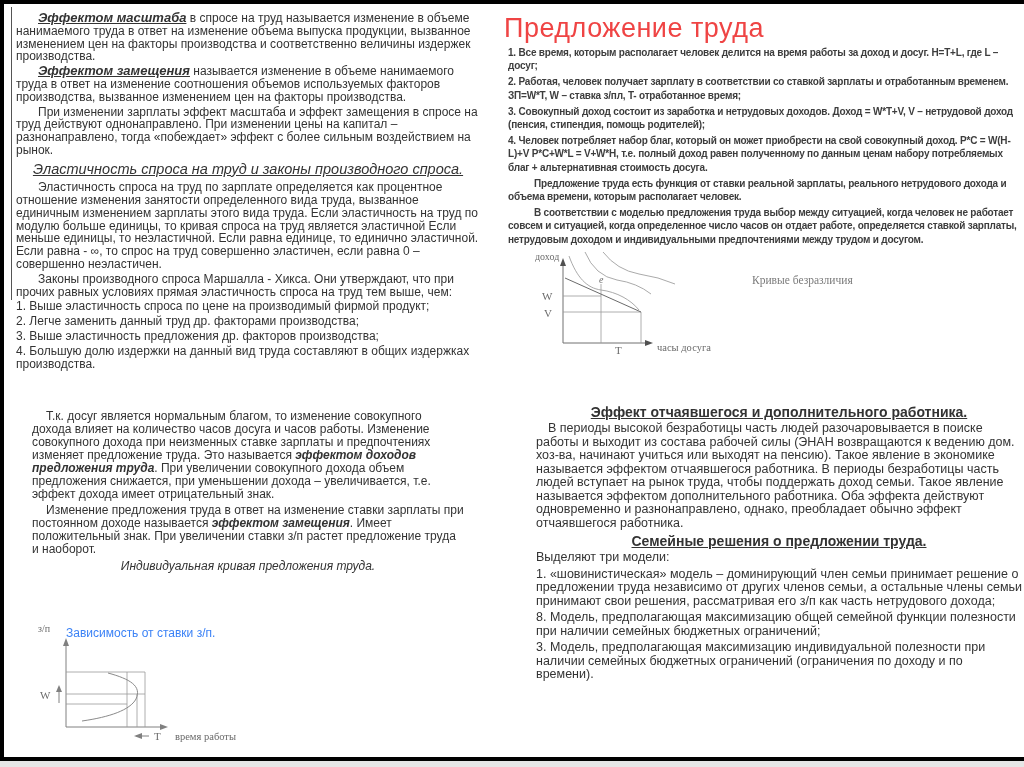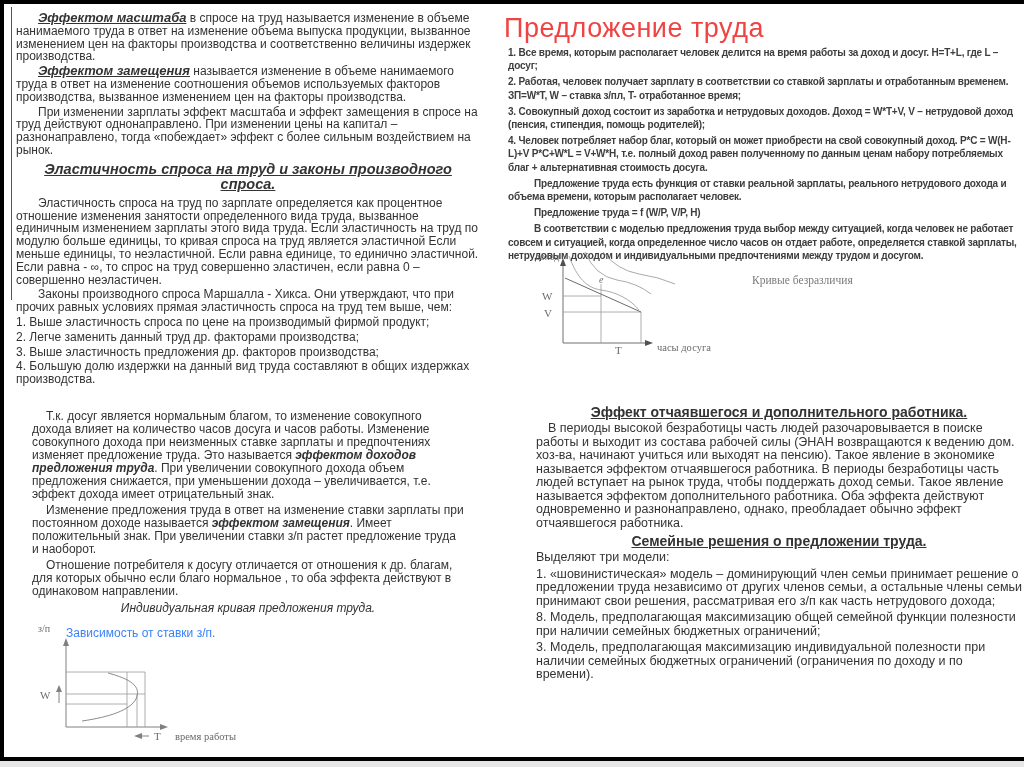--- a/index.html
+++ b/index.html
@@ -14,21 +14,21 @@
     background:#ffffff;border:4px solid #000000;overflow:hidden;
   }
   .left-rule{position:absolute;left:7px;top:3px;width:1px;height:293px;background:#555;}
 
   
   .lt{position:absolute;left:12px;top:8px;width:468px;font-size:12px;line-height:12.8px;}
   .lt p{margin:0 0 2px 0;text-indent:22px;}
   .lt p.item{text-indent:0;margin:1px 0 2px 0;}
   .lead{font-weight:bold;font-style:italic;text-decoration:underline;font-size:13px;}
   .lt .h{
-    text-align:center;font-weight:bold;font-style:italic;text-decoration:underline;
+    text-align:center;font-weight:normal;font-style:italic;text-decoration:underline;
     font-size:14.5px;line-height:15.5px;margin:5px 4px 4px 0;text-indent:0;
   }
 
   
   .lb{position:absolute;left:28px;top:406px;width:432px;font-size:12px;line-height:13px;}
   .lb p{margin:0 0 3px 0;text-indent:14px;}
   .em{font-weight:bold;font-style:italic;}
   .lb .caption{text-align:center;font-style:italic;text-indent:0;margin-top:4px;font-size:12px;}
   .subcap{position:absolute;left:62px;top:622px;font-size:12px;color:#3b82f6;}
 
@@ -77,21 +77,20 @@
     <p>Законы производного спроса Маршалла - Хикса. Они утверждают, что при прочих равных условиях прямая эластичность спроса на труд тем выше, чем:</p>
     <p class="item">1. Выше эластичность спроса по цене на производимый фирмой продукт;</p>
     <p class="item">2. Легче заменить данный труд др. факторами производства;</p>
     <p class="item">3. Выше эластичность предложения др. факторов производства;</p>
     <p class="item">4. Большую долю издержки на данный вид труда составляют в общих издержках производства.</p>
   </div>
 
   <div class="lb">
     <p><span>Т.к. досуг является нормальным благом, то изменение совокупного дохода влияет на количество часов досуга и часов работы. Изменение совокупного дохода при неизменных ставке зарплаты и предпочтениях изменяет предложение труда. Это называется </span><span class="em">эффектом доходов предложения труда</span><span>. При увеличении совокупного дохода объем предложения снижается, при уменьшении дохода – увеличивается, т.е. эффект дохода имеет отрицательный знак.</span></p>
     <p><span>Изменение предложения труда в ответ на изменение ставки зарплаты при постоянном доходе называется </span><span class="em">эффектом замещения</span><span>. Имеет положительный знак. При увеличении ставки з/п растет предложение труда и наоборот.</span></p>
-    <p>Отношение потребителя к досугу отличается от отношения к др. благам, для которых обычно если благо нормальное , то оба эффекта действуют в одинаковом направлении.</p>
     <div class="caption">Индивидуальная кривая предложения труда.</div>
   </div>
   <div class="subcap">Зависимость от ставки з/п.</div>
 
   <svg class="lchart" width="260" height="145" viewBox="0 0 260 145">
     <text x="6" y="12" font-size="10">з/п</text>
 
     <line x1="34" y1="22" x2="34" y2="107" stroke="#808080" stroke-width="1"></line>
     <polygon points="31,26 34,18 37,26" fill="#808080"></polygon>
     <line x1="34" y1="107" x2="132" y2="107" stroke="#808080" stroke-width="1"></line>
@@ -117,21 +116,20 @@
   </svg>
 
   <div class="rt-title">Предложение труда</div>
 
   <div class="rt">
     <p>1.  Все время, которым располагает человек делится на время работы за доход и досуг. H=T+L, где L – досуг;</p>
     <p>2.  Работая, человек получает зарплату в соответствии со ставкой зарплаты и отработанным временем. ЗП=W*T, W – ставка з/пл, T- отработанное время;</p>
     <p>3.  Совокупный доход состоит из заработка и нетрудовых доходов. Доход = W*T+V, V – нетрудовой доход (пенсия, стипендия, помощь родителей);</p>
     <p>4.  Человек потребляет набор благ, который он может приобрести на свой совокупный доход. P*C = W(H-L)+V P*C+W*L = V+W*H, т.е. полный доход равен полученному по данным ценам набору потребляемых благ + альтернативная стоимость досуга.</p>
     <p class="ind">Предложение труда есть функция от ставки реальной зарплаты, реального нетрудового дохода и объема времени, которым располагает человек.</p>
-    <p class="ind">Предложение труда = f (W/P, V/P, H)</p>
     <p class="ind">В соответствии с моделью предложения труда выбор между ситуацией, когда человек не работает совсем и ситуацией, когда определенное число часов он отдает работе, определяется ставкой зарплаты, нетрудовым доходом и индивидуальными предпочтениями между трудом и досугом.</p>
   </div>
 
   <svg class="rchart" width="330" height="115" viewBox="0 0 330 115">
     <text x="6" y="10" font-size="10">доход</text>
 
     <line x1="34" y1="12" x2="34" y2="93" stroke="#707070" stroke-width="1"></line>
     <polygon points="31,16 34,8 37,16" fill="#505050"></polygon>
     <line x1="34" y1="93" x2="120" y2="93" stroke="#707070" stroke-width="1"></line>
     <polygon points="116,90 124,93 116,96" fill="#505050"></polygon>

